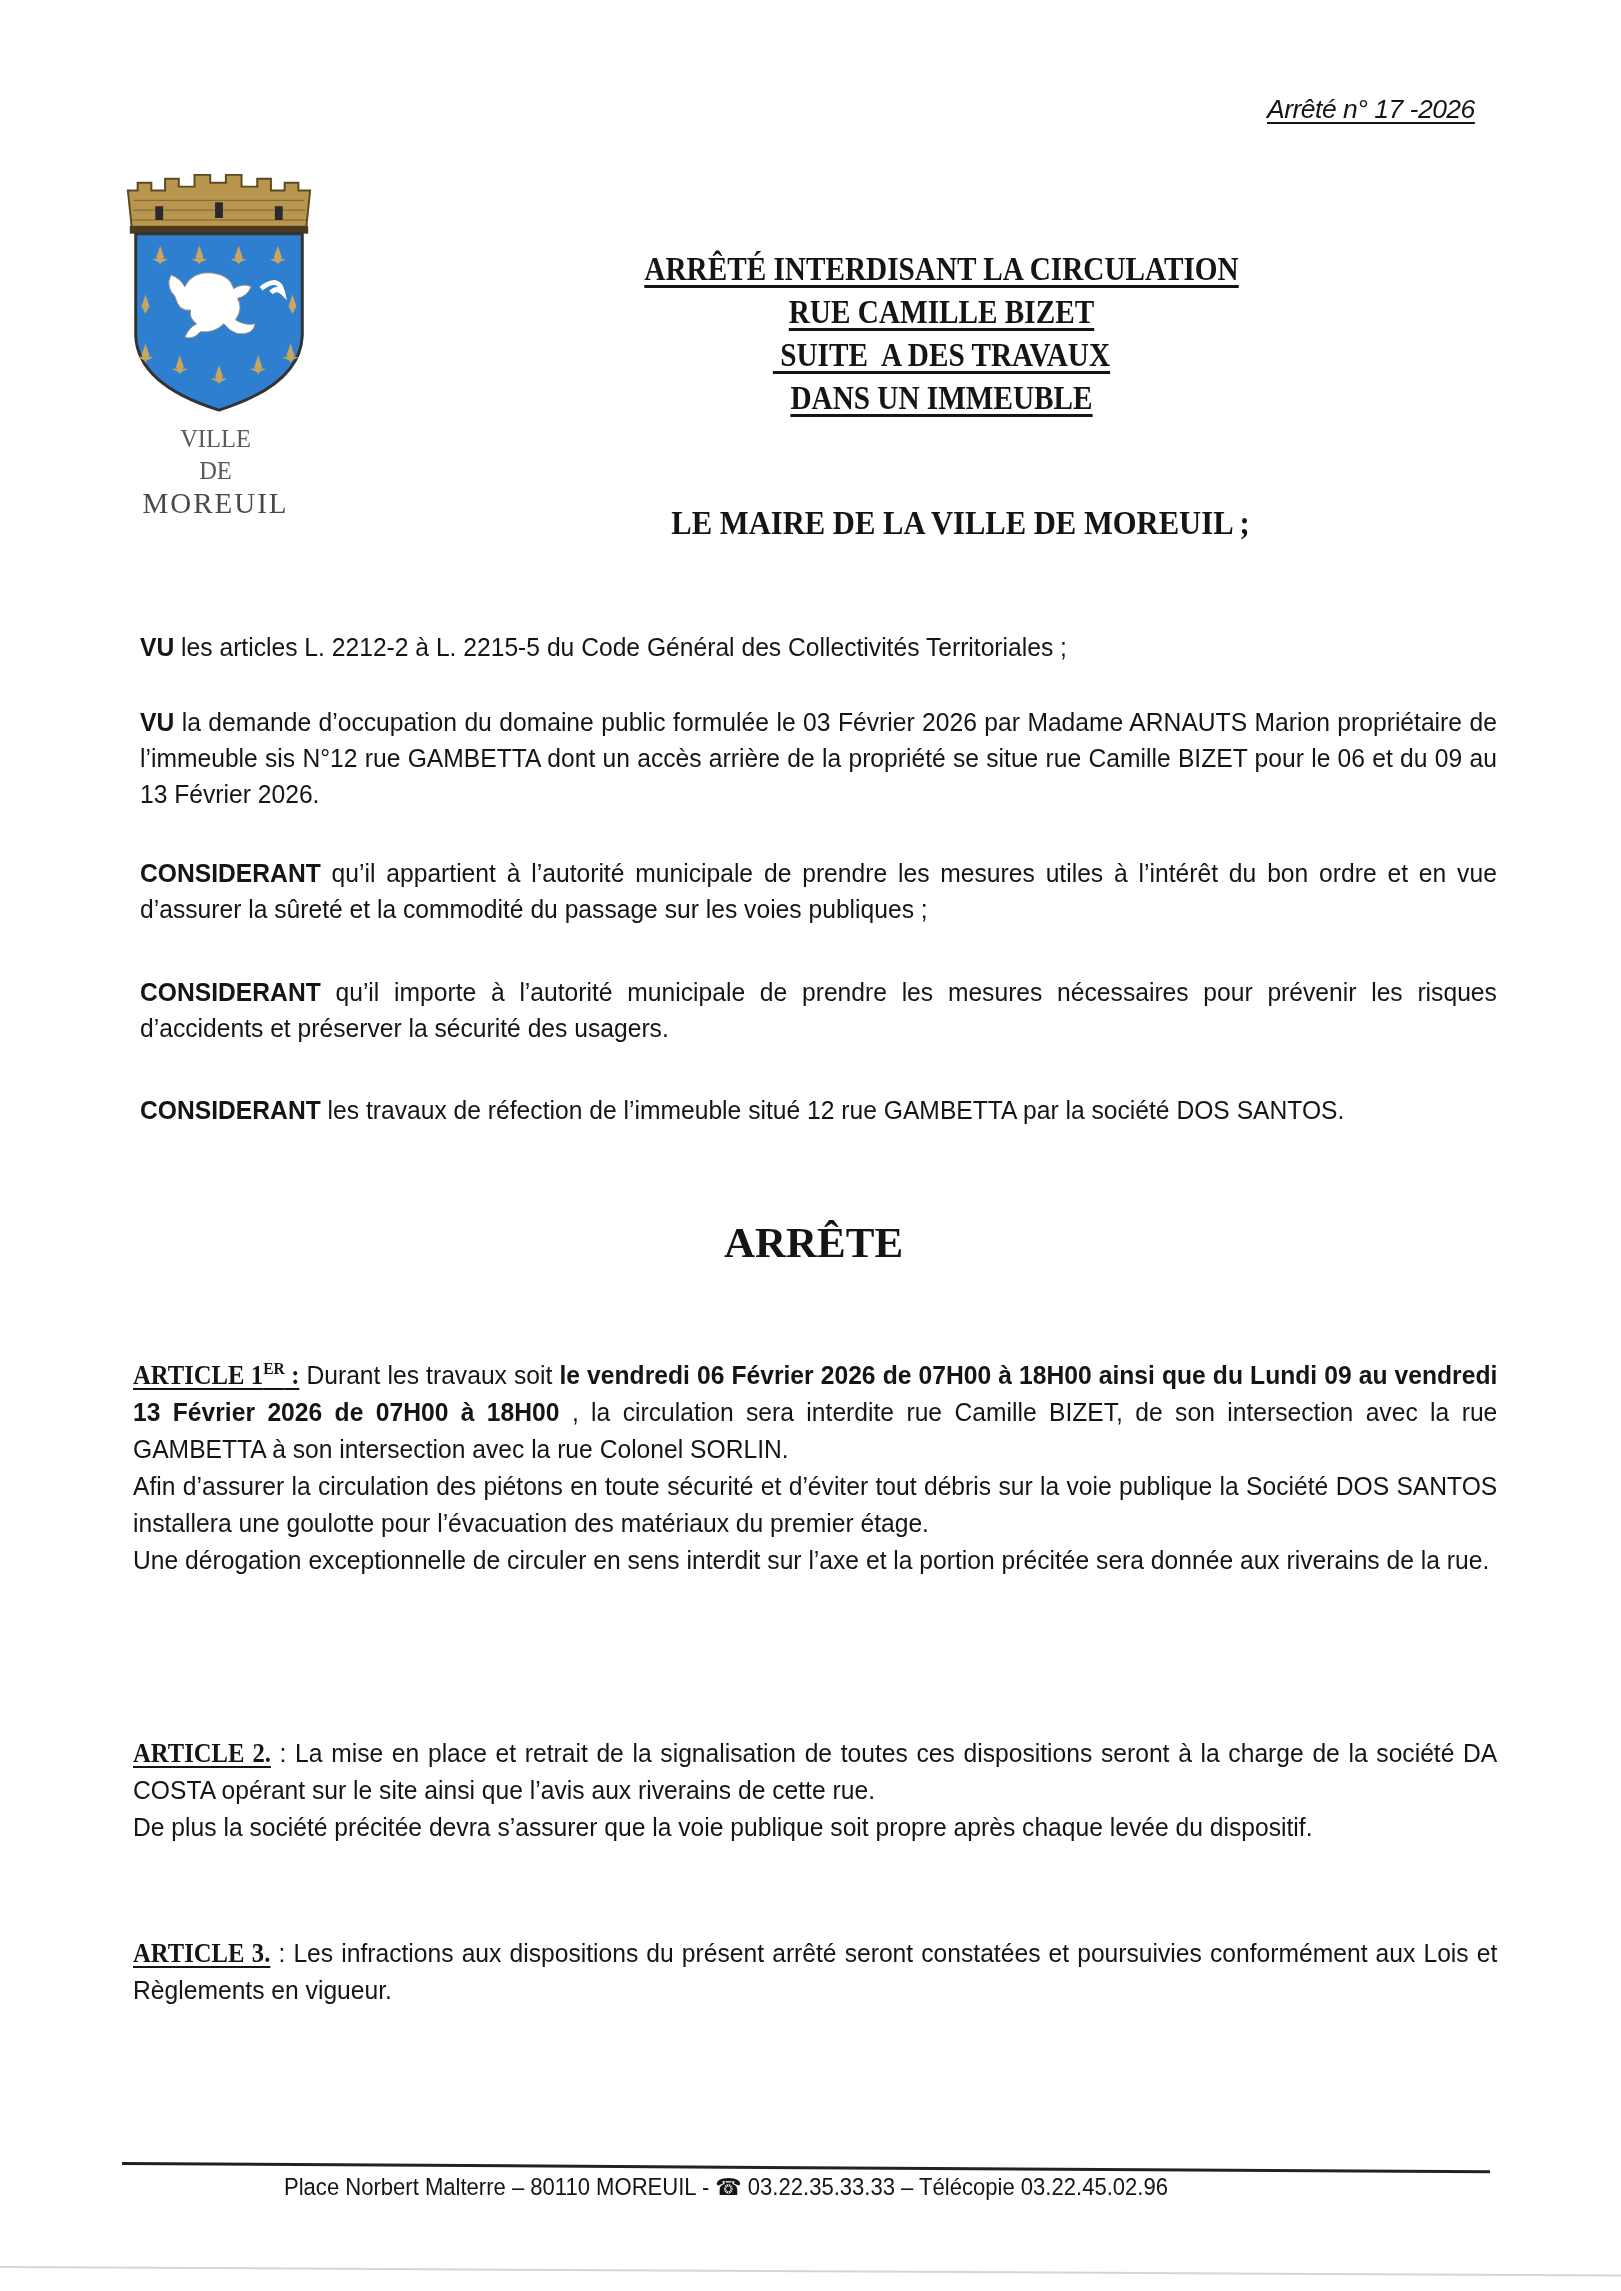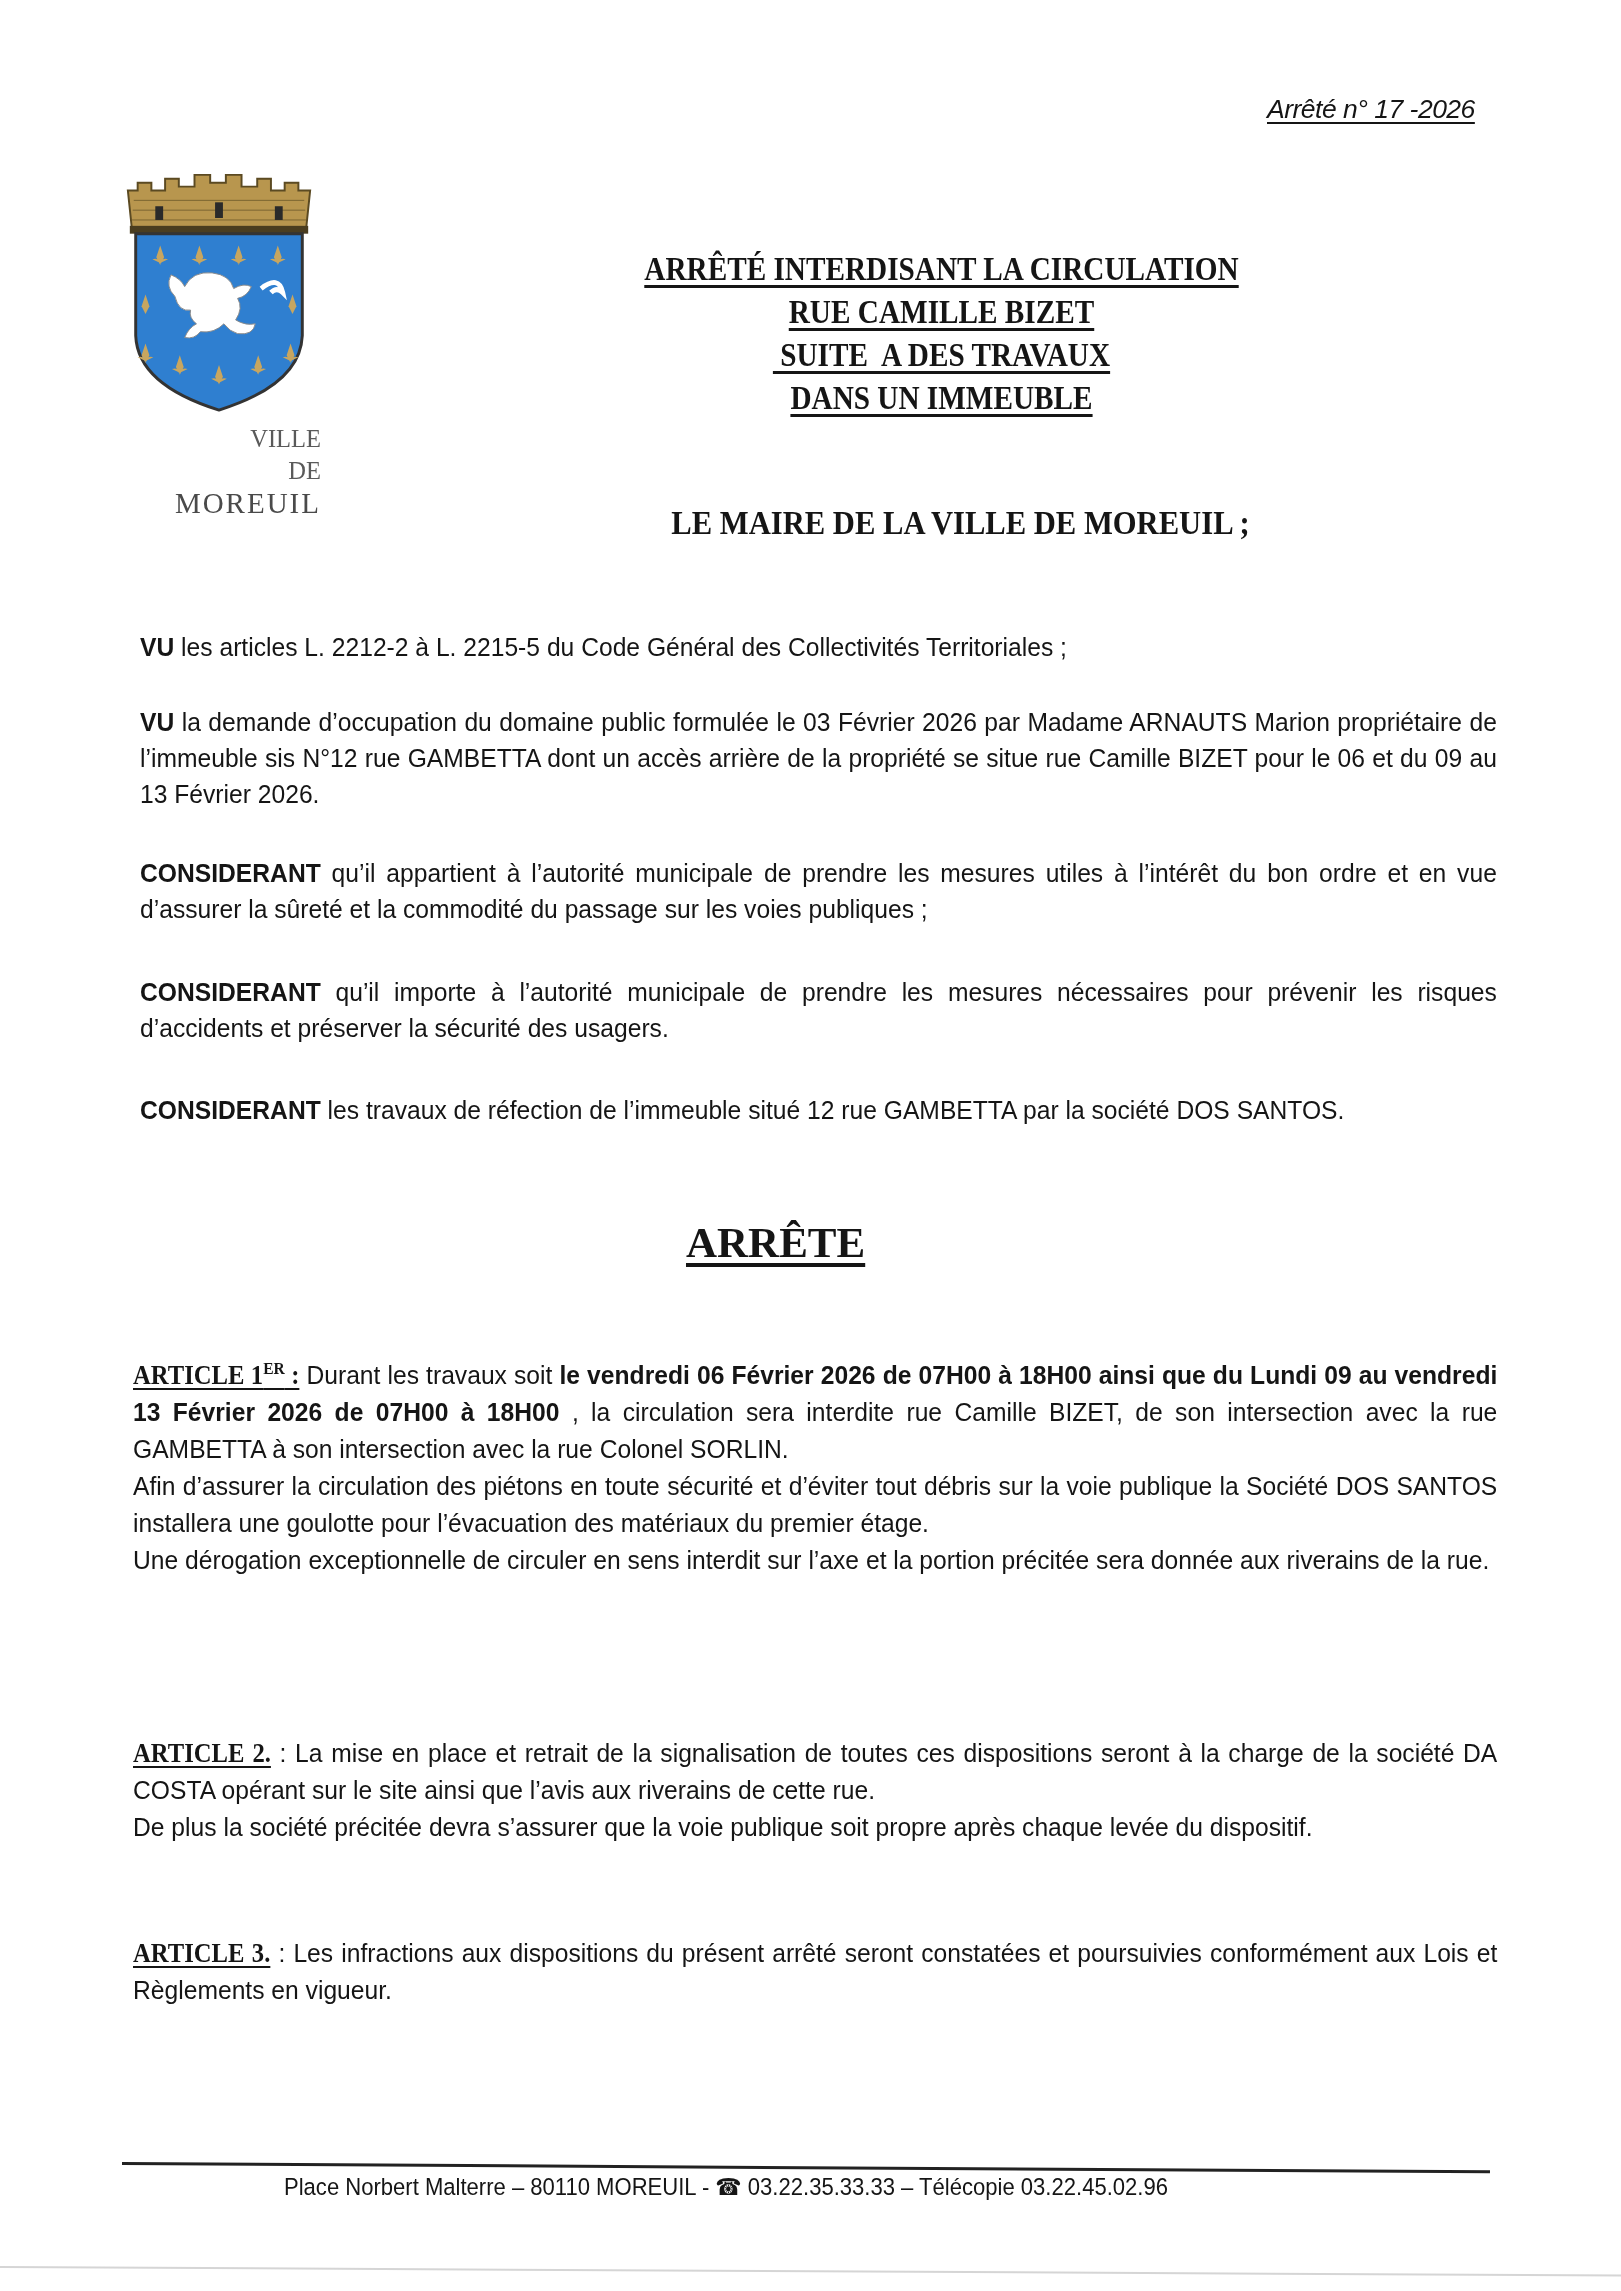--- a/index.html
+++ b/index.html
@@ -2,38 +2,38 @@
 <html><head>
   <meta charset="utf-8">
   <style>
     * { box-sizing: border-box; margin: 0; padding: 0; }
     html, body { width: 1621px; height: 2292px; background: #ffffff; }
     body { position: relative; color: #151515; font-family: "Liberation Sans", sans-serif; overflow: hidden; }
 
     .ref { position: absolute; left: 1267px; top: 94px; font-family: "Liberation Sans", sans-serif; font-style: italic; font-size: 26.5px; text-decoration: underline; text-decoration-thickness: 2px; text-underline-offset: 3.9px; letter-spacing: -0.5px; }
 
     .crest { position: absolute; left: 116px; top: 169px; width: 206px; height: 245px; }
-    .city-name { position: absolute; left: 110px; top: 423px; width: 211px; text-align: right; font-family: "Liberation Serif", serif; color: #5a5a5a; line-height: 32px; }
+    .city-name { position: absolute; left: 110px; top: 423px; width: 211px; text-align: center; font-family: "Liberation Serif", serif; color: #5a5a5a; line-height: 32px; }
     .city-name .l1, .city-name .l2 { font-size: 24.5px; }
     .city-name .l3 { font-size: 29px; font-weight: normal; letter-spacing: 2px; color: #4a4a4a; }
 
     .title-block { position: absolute; left: 510px; top: 247px; width: 863px; text-align: center; font-family: "Liberation Serif", serif; font-weight: bold; font-size: 34px; line-height: 43px; transform: scaleX(0.86); transform-origin: center top; }
     .title-block div { text-decoration: underline; text-decoration-thickness: 2.9px; text-underline-offset: 4.9px; }
 
     .maire { position: absolute; left: 529px; top: 504px; width: 863px; text-align: center; font-family: "Liberation Serif", serif; font-weight: bold; font-size: 34px; transform: scaleX(0.9); transform-origin: center top; }
 
     .body-text { position: absolute; left: 140px; width: 1358px; font-family: "Liberation Sans", sans-serif; font-size: 26.5px; line-height: 36px; text-align: justify; transform: scaleX(0.93); transform-origin: left top; width: 1459px; }
     .body-text b { font-weight: bold; }
     .p-vu1 { top: 629px; }
     .p-vu2 { top: 704px; }
     .p-c1 { top: 855px; }
     .p-c2 { top: 974px; }
     .p-c3 { top: 1092px; }
 
-    .arrete { position: absolute; left: 686px; top: 1218px; width: 255px; font-family: "Liberation Serif", serif; font-weight: bold; font-size: 43px; text-decoration: underline; text-decoration-thickness: 3.9px; text-underline-offset: 5.9px; }
+    .arrete { position: absolute; left: 686px; top: 1218px; width: 255px; text-align: center; font-family: "Liberation Serif", serif; font-weight: bold; font-size: 43px; text-decoration-thickness: 3.9px; text-underline-offset: 5.9px; }
 
     .article { position: absolute; left: 133px; font-family: "Liberation Sans", sans-serif; font-size: 26.5px; line-height: 37px; text-align: justify; transform: scaleX(0.93); transform-origin: left top; width: 1467px; }
     .article .art-label { font-family: "Liberation Serif", serif; font-weight: bold; text-decoration: underline; text-decoration-thickness: 2px; text-underline-offset: 3.9px; }
     .article .art-label sup { font-size: 16.7px; vertical-align: 9.8px; }
     .art1 { top: 1350px; }
     .art2 { top: 1735px; }
     .art3 { top: 1935px; }
     .article p { margin: 0; }
 
     .footer-rule { position: absolute; left: 122px; top: 2162px; width: 1368px; height: 2.9px; background: #222; transform: rotate(0.35deg); transform-origin: left center; }

